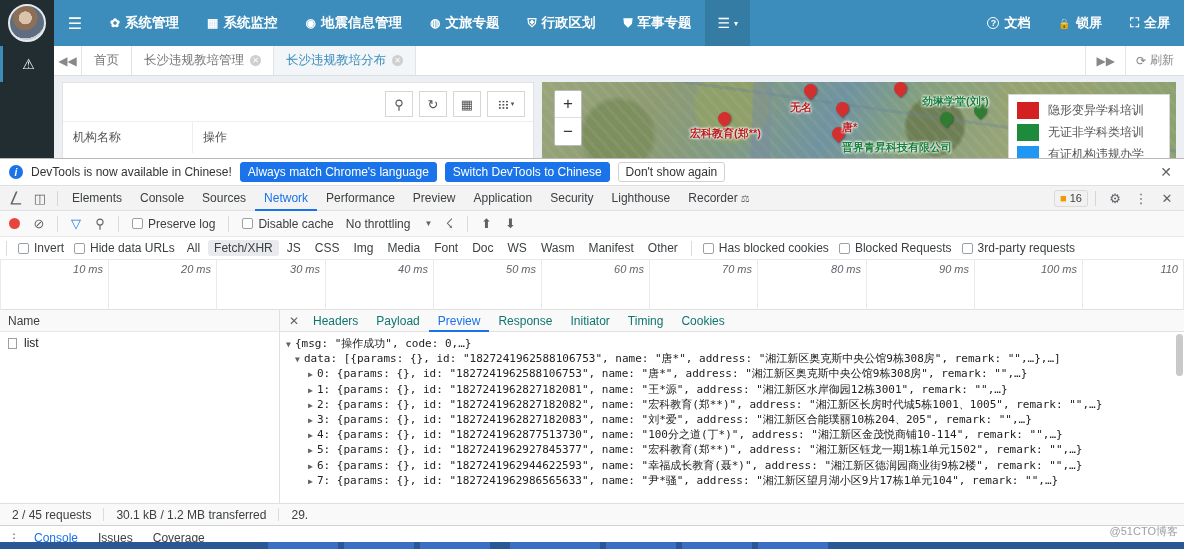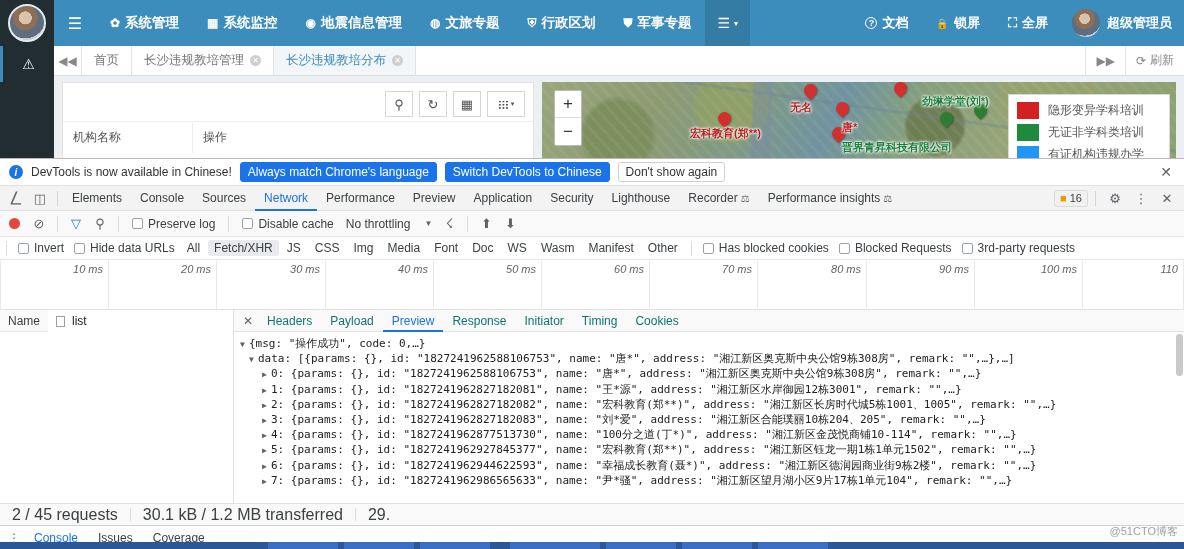--- a/index.html
+++ b/index.html
@@ -142,21 +142,21 @@
   .f-check { display:flex; align-items:center; gap:5px; font-size:12px; color:#3c4043; cursor:pointer; white-space:nowrap; padding:0 5px; }
   .f-type { font-size:12px; color:#3c4043; padding:1px 6px; border-radius:3px; cursor:pointer; white-space:nowrap; margin:0 1px; }
   .f-type.sel { background:#e8eaed; }
 
   .timeline { height:50px; border-bottom:1px solid #e0e0e0; position:relative; background:#fff; flex:none; }
   .tl-ruler { position:absolute; left:0; right:0; top:0; height:21px; }
   .tl-tick { position:absolute; top:0; height:50px; border-left:1px solid #eaeaea; }
   .tl-lbl { position:absolute; top:3px; font-size:11px; color:#5f6368; text-align:right; transform:translateX(-100%); padding-right:5px;font-style:italic; }
 
   .dt-body { flex:1 1 auto; display:flex; min-height:0; }
-  .req-list { width:234px; flex:none; border-right:1px solid #e0e0e0; display:flex; flex-direction:row; background:#fff; }
+  .req-list { width:280px; flex:none; border-right:1px solid #e0e0e0; display:flex; flex-direction:column; background:#fff; }
   .rl-head { height:22px; border-bottom:1px solid #e8e8e8; font-size:12px; color:#3c4043;
     display:flex; align-items:center; padding:0 8px; background:#f9f9f9; }
   .rl-rows { flex:1 1 auto; overflow:hidden; }
   .rl-row { height:22px; display:flex; align-items:center; gap:7px; padding:0 8px;
     font-size:12px; color:#202124; cursor:pointer; }
   .rl-row.sel { background:#ececec; }
   .rl-row .doc-ico { width:9px; height:11px; border:1px solid #9aa0a6; background:#fff; flex:none; }
 
   .detail { flex:1 1 auto; display:flex; flex-direction:column; min-width:0; background:#fff; }
   .det-tabs { display:flex; align-items:center; height:22px; border-bottom:1px solid #e0e0e0;
@@ -167,21 +167,21 @@
   .det-tab.active { color:#1a73e8; box-shadow: inset 0 -2px 0 #1a73e8; }
   .json { flex:1 1 auto; overflow:hidden; padding:4px 0 0 6px;
     font-family:"DejaVu Sans Mono","Liberation Mono",monospace; font-size:11px; line-height:15.2px;
     color:#202124; white-space:nowrap; position:relative; }
   .jline { white-space:nowrap; overflow:hidden; height:15.2px; }
   .tri { color:#5f6368; font-size:8px; display:inline-block; width:9px; }
   .plain { color:#202124; }
   .scroll-v { position:absolute; right:1px; top:2px; width:7px; height:42px; background:#c9c9c9; border-radius:4px; }
 
   .dt-status { height:22px; border-top:1px solid #e0e0e0; background:#f9f9f9;
-    display:flex; align-items:center; font-size:16px; color:#3c4043; flex:none; }
+    display:flex; align-items:center; font-size:12px; color:#3c4043; flex:none; }
   .st-cell { padding:0 12px; white-space:nowrap; }
   .st-sep { width:1px; height:13px; background:#dcdcdc; }
 
   .dt-drawer { height:24px; border-top:1px solid #d0d0d0; background:#fff;
     display:flex; align-items:center; padding-left:4px; flex:none; }
   .dr-ic { width:20px; text-align:center; color:#5f6368; font-size:12px; cursor:pointer; }
   .dr-tab { font-size:12px; color:#3c4043; padding:0 10px; height:24px; line-height:24px; cursor:pointer; }
   .dr-tab.active { color:#1a73e8; box-shadow: inset 0 -2px 0 #1a73e8; }
 
   .taskbar { position:absolute; left:0; bottom:0; width:1184px; height:7px; background:#2b5797; }
@@ -236,24 +236,20 @@
           <span class="ico" style="border:1px solid #fff;border-radius:50%;width:12px;height:12px;line-height:11px;text-align:center;font-size:9px;">?</span>
           <span>文档</span>
         </div>
         <div class="nav-r-item">
           <span class="ico" style="font-size:10px">🔒</span>
           <span>锁屏</span>
         </div>
         <div class="nav-r-item">
           <span class="ico">⛶</span>
           <span>全屏</span>
-        </div>
-        <div class="nav-user">
-          <div class="av2"></div>
-          <span>超级管理员</span>
         </div>
       </div>
     </div>
 
     <div class="below-nav">
       <div class="sidebar">
         <div class="sb-item">⚠</div>
       </div>
 
       <div class="content-col">
@@ -359,21 +355,20 @@
       <span class="dt-tab">Elements</span>
       <span class="dt-tab">Console</span>
       <span class="dt-tab">Sources</span>
       <span class="dt-tab active">Network</span>
       <span class="dt-tab">Performance</span>
       <span class="dt-tab">Preview</span>
       <span class="dt-tab">Application</span>
       <span class="dt-tab">Security</span>
       <span class="dt-tab">Lighthouse</span>
       <span class="dt-tab"><span>Recorder</span><span class="warn-ico">⚖</span></span>
-      <span class="dt-tab"><span>Performance insights</span><span class="warn-ico">⚖</span></span>
       <span class="dt-right">
         <span class="badge-warn">
           <span class="sq">■</span>
           <span>16</span>
         </span>
         <span class="dt-sep"></span>
         <span class="dt-ic">⚙</span>
         <span class="dt-ic">⋮</span>
         <span class="dt-ic">✕</span>
       </span>

